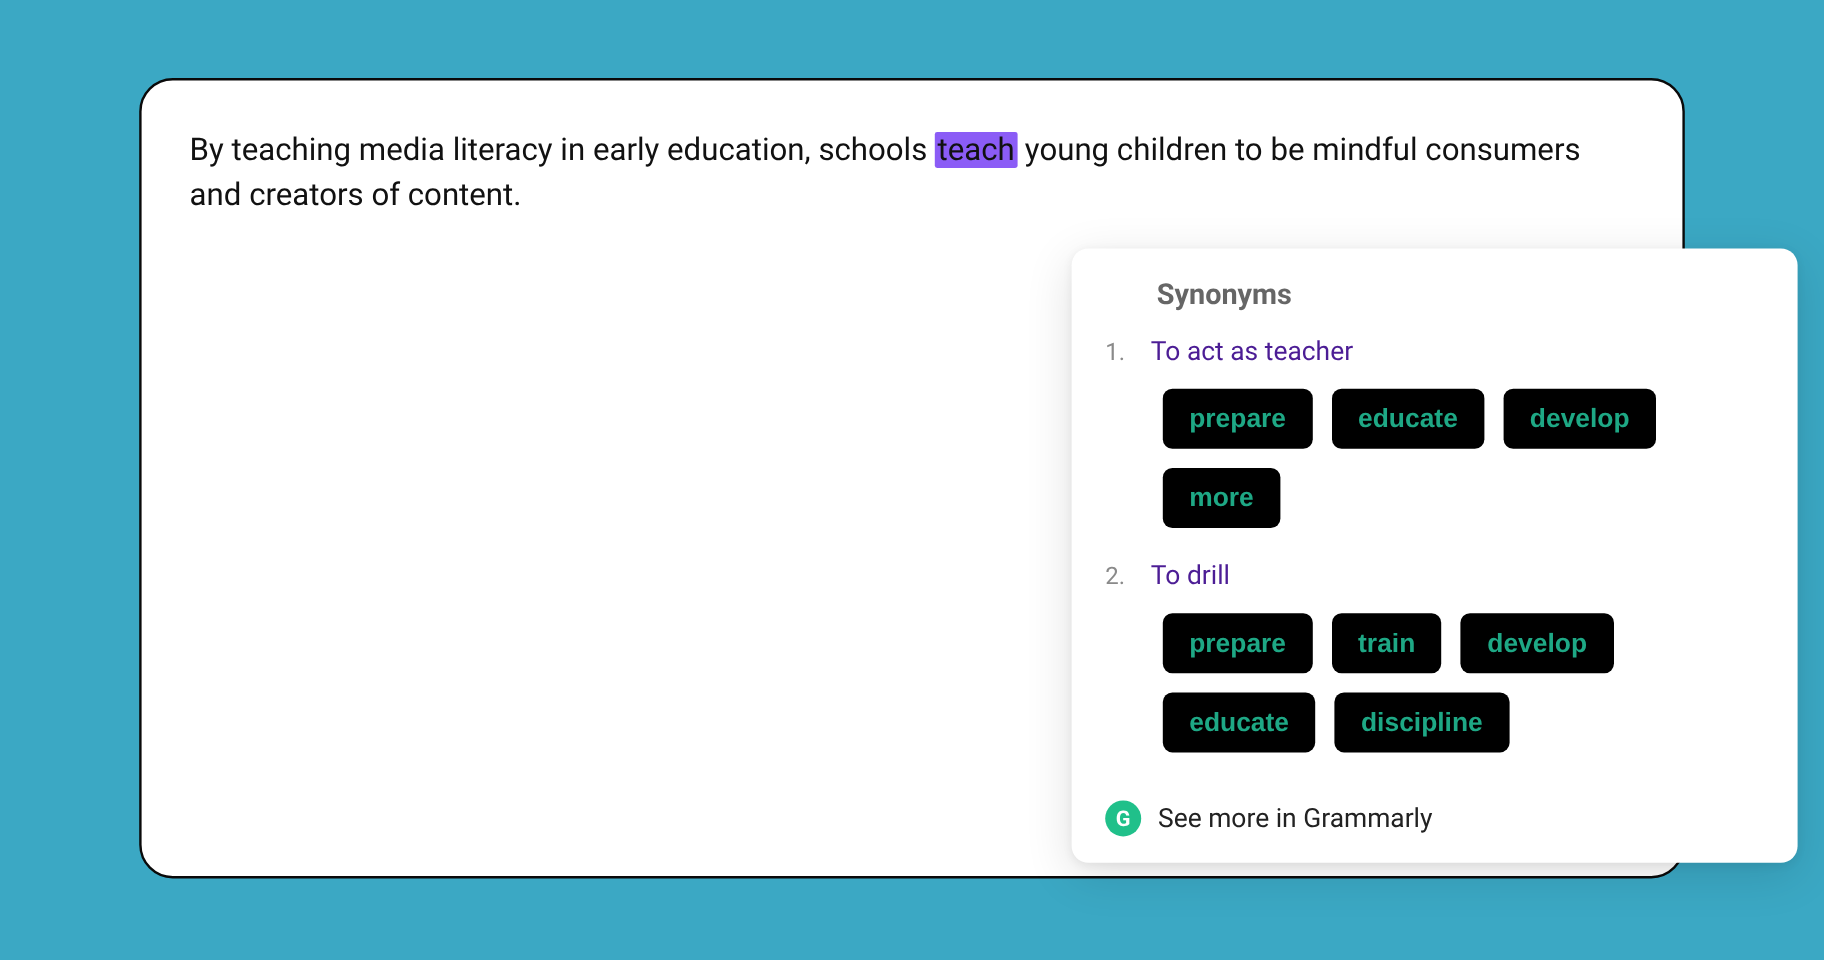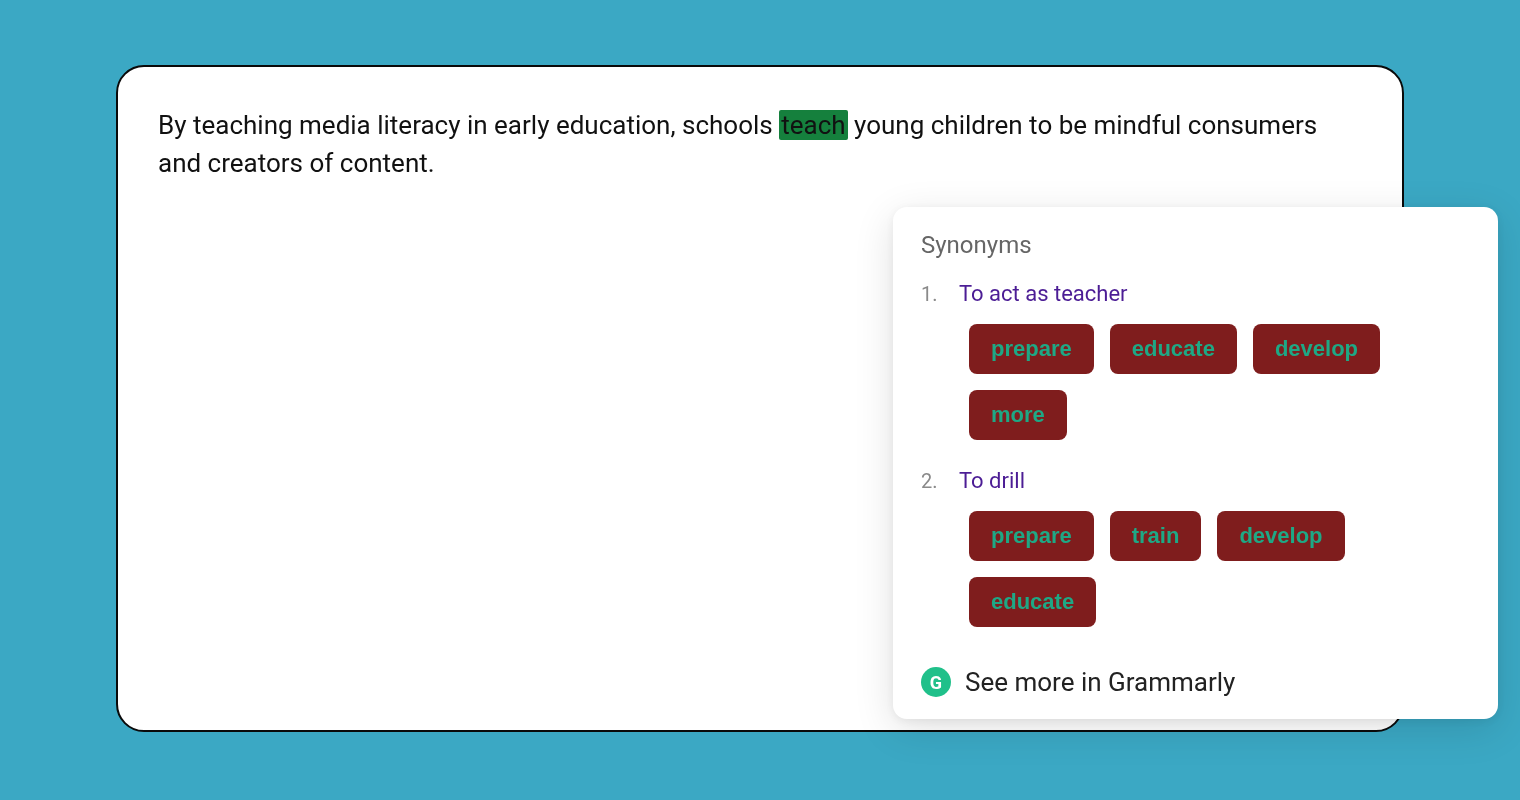--- a/index.html
+++ b/index.html
@@ -21,39 +21,40 @@
     position: relative;
     padding: 40px 40px;
   }
   .sentence {
     font-size: 26px;
     line-height: 1.45;
     color: #111;
     max-width: 1200px;
   }
   .hl {
-    background: #15803d;
+    background: #8b5cf6;
     border-radius: 2px;
     padding: 0 2px;
   }
   .popup {
     position: absolute;
     top: 140px;
     left: 775px;
     width: 605px;
     background: #ffffff;
     border-radius: 14px;
     box-shadow: 0 10px 40px rgba(0,0,0,0.12), 0 2px 8px rgba(0,0,0,0.06);
     padding: 24px 28px 22px 28px;
   }
   .popup-title {
     font-size: 24px;
     color: #666;
-    font-weight: 400;
+    font-weight: 700;
     margin-bottom: 22px;
+    margin-left: 43px;
   }
   .sense {
     margin-bottom: 28px;
   }
   .sense-head {
     display: flex;
     align-items: baseline;
     gap: 18px;
     margin-bottom: 18px;
   }
@@ -66,21 +67,21 @@
     font-size: 22px;
     color: #4c1d95;
   }
   .chips {
     display: flex;
     flex-wrap: wrap;
     gap: 16px;
     padding-left: 48px;
   }
   .chip {
-    background: #7f1d1d;
+    background: #000000;
     color: #1ea885;
     font-weight: 700;
     font-size: 22px;
     padding: 12px 22px;
     border-radius: 8px;
     cursor: pointer;
     border: none;
   }
   .see-more {
     display: flex;
@@ -97,21 +98,21 @@
     background: #20c08a;
     color: #fff;
     display: flex;
     align-items: center;
     justify-content: center;
     font-weight: 700;
     font-size: 18px;
     flex-shrink: 0;
   }
   .see-more-text {
-    font-size: 26px;
+    font-size: 22px;
     color: #222;
   }
 </style>
 </head>
 <body>
 
 <div class="card">
   <p class="sentence">
     <span>By teaching media literacy in early education, schools </span><span class="hl">teach</span><span> young children to be mindful consumers and creators of content.</span>
   </p>
@@ -135,20 +136,21 @@
     <div class="sense">
       <div class="sense-head">
         <span class="sense-num">2.</span>
         <span class="sense-meaning">To drill</span>
       </div>
       <div class="chips">
         <button class="chip">prepare</button>
         <button class="chip">train</button>
         <button class="chip">develop</button>
         <button class="chip">educate</button>
+        <button class="chip">discipline</button>
       </div>
     </div>
 
     <div class="see-more">
       <span class="g-icon">G</span>
       <span class="see-more-text">See more in Grammarly</span>
     </div>
   </div>
 </div>
 

